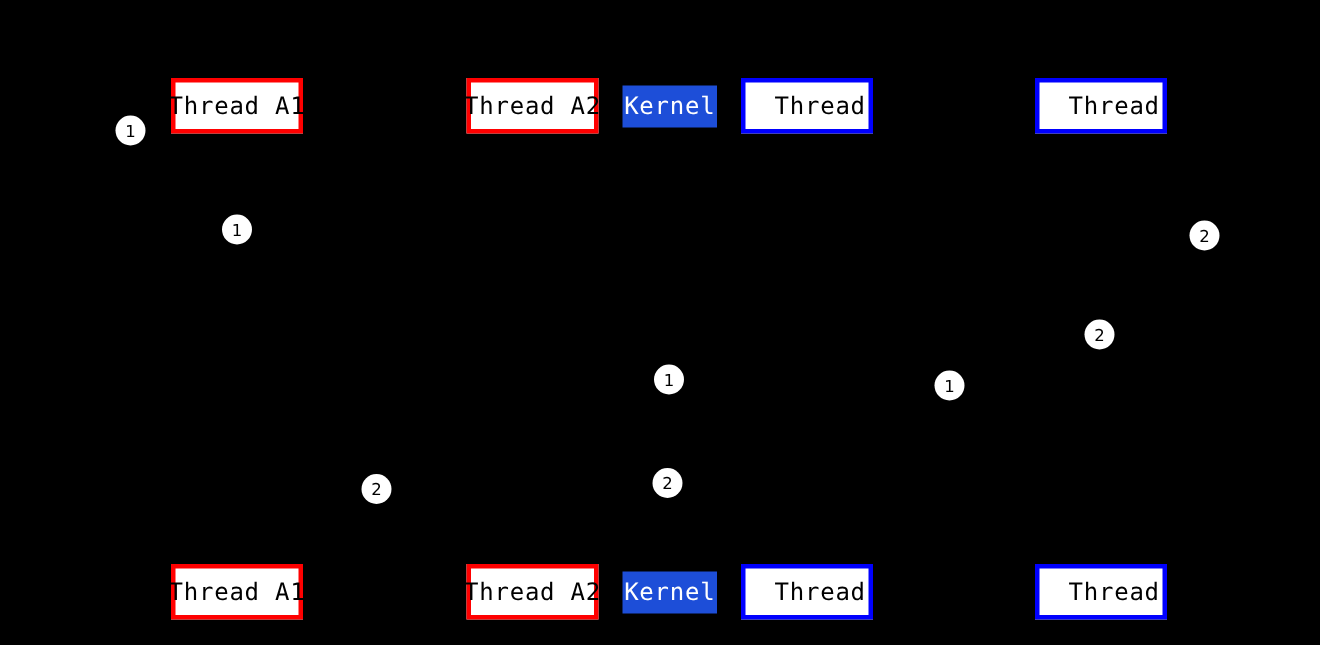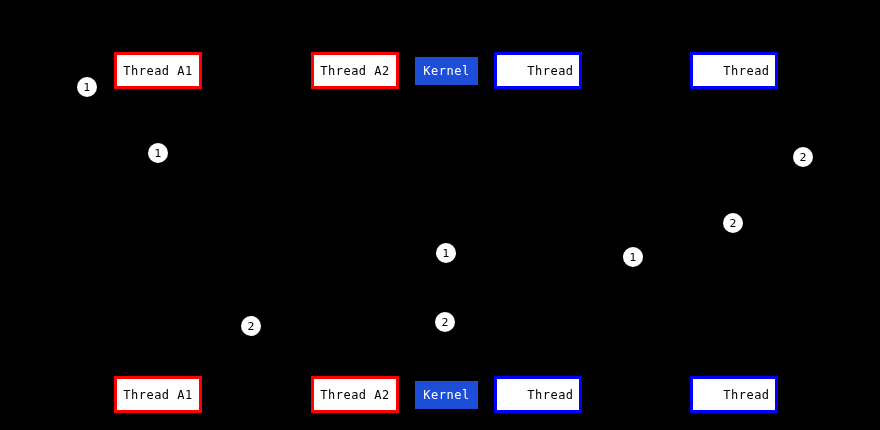--- a/index.html
+++ b/index.html
@@ -23,21 +23,21 @@
     background: #000000;
   }
 
   
   .participant {
     position: absolute;
     box-sizing: border-box;
     display: flex;
     align-items: center;
     justify-content: center;
-    font-size: 12px;
+    font-size: 16px;
     letter-spacing: 0.5px;
     white-space: nowrap;
     line-height: 1;
   }
   .participant.thread {
     background: #ffffff;
     border: 3px solid #ff0000;
     color: #000000;
   }
   .participant.thread.blue {

